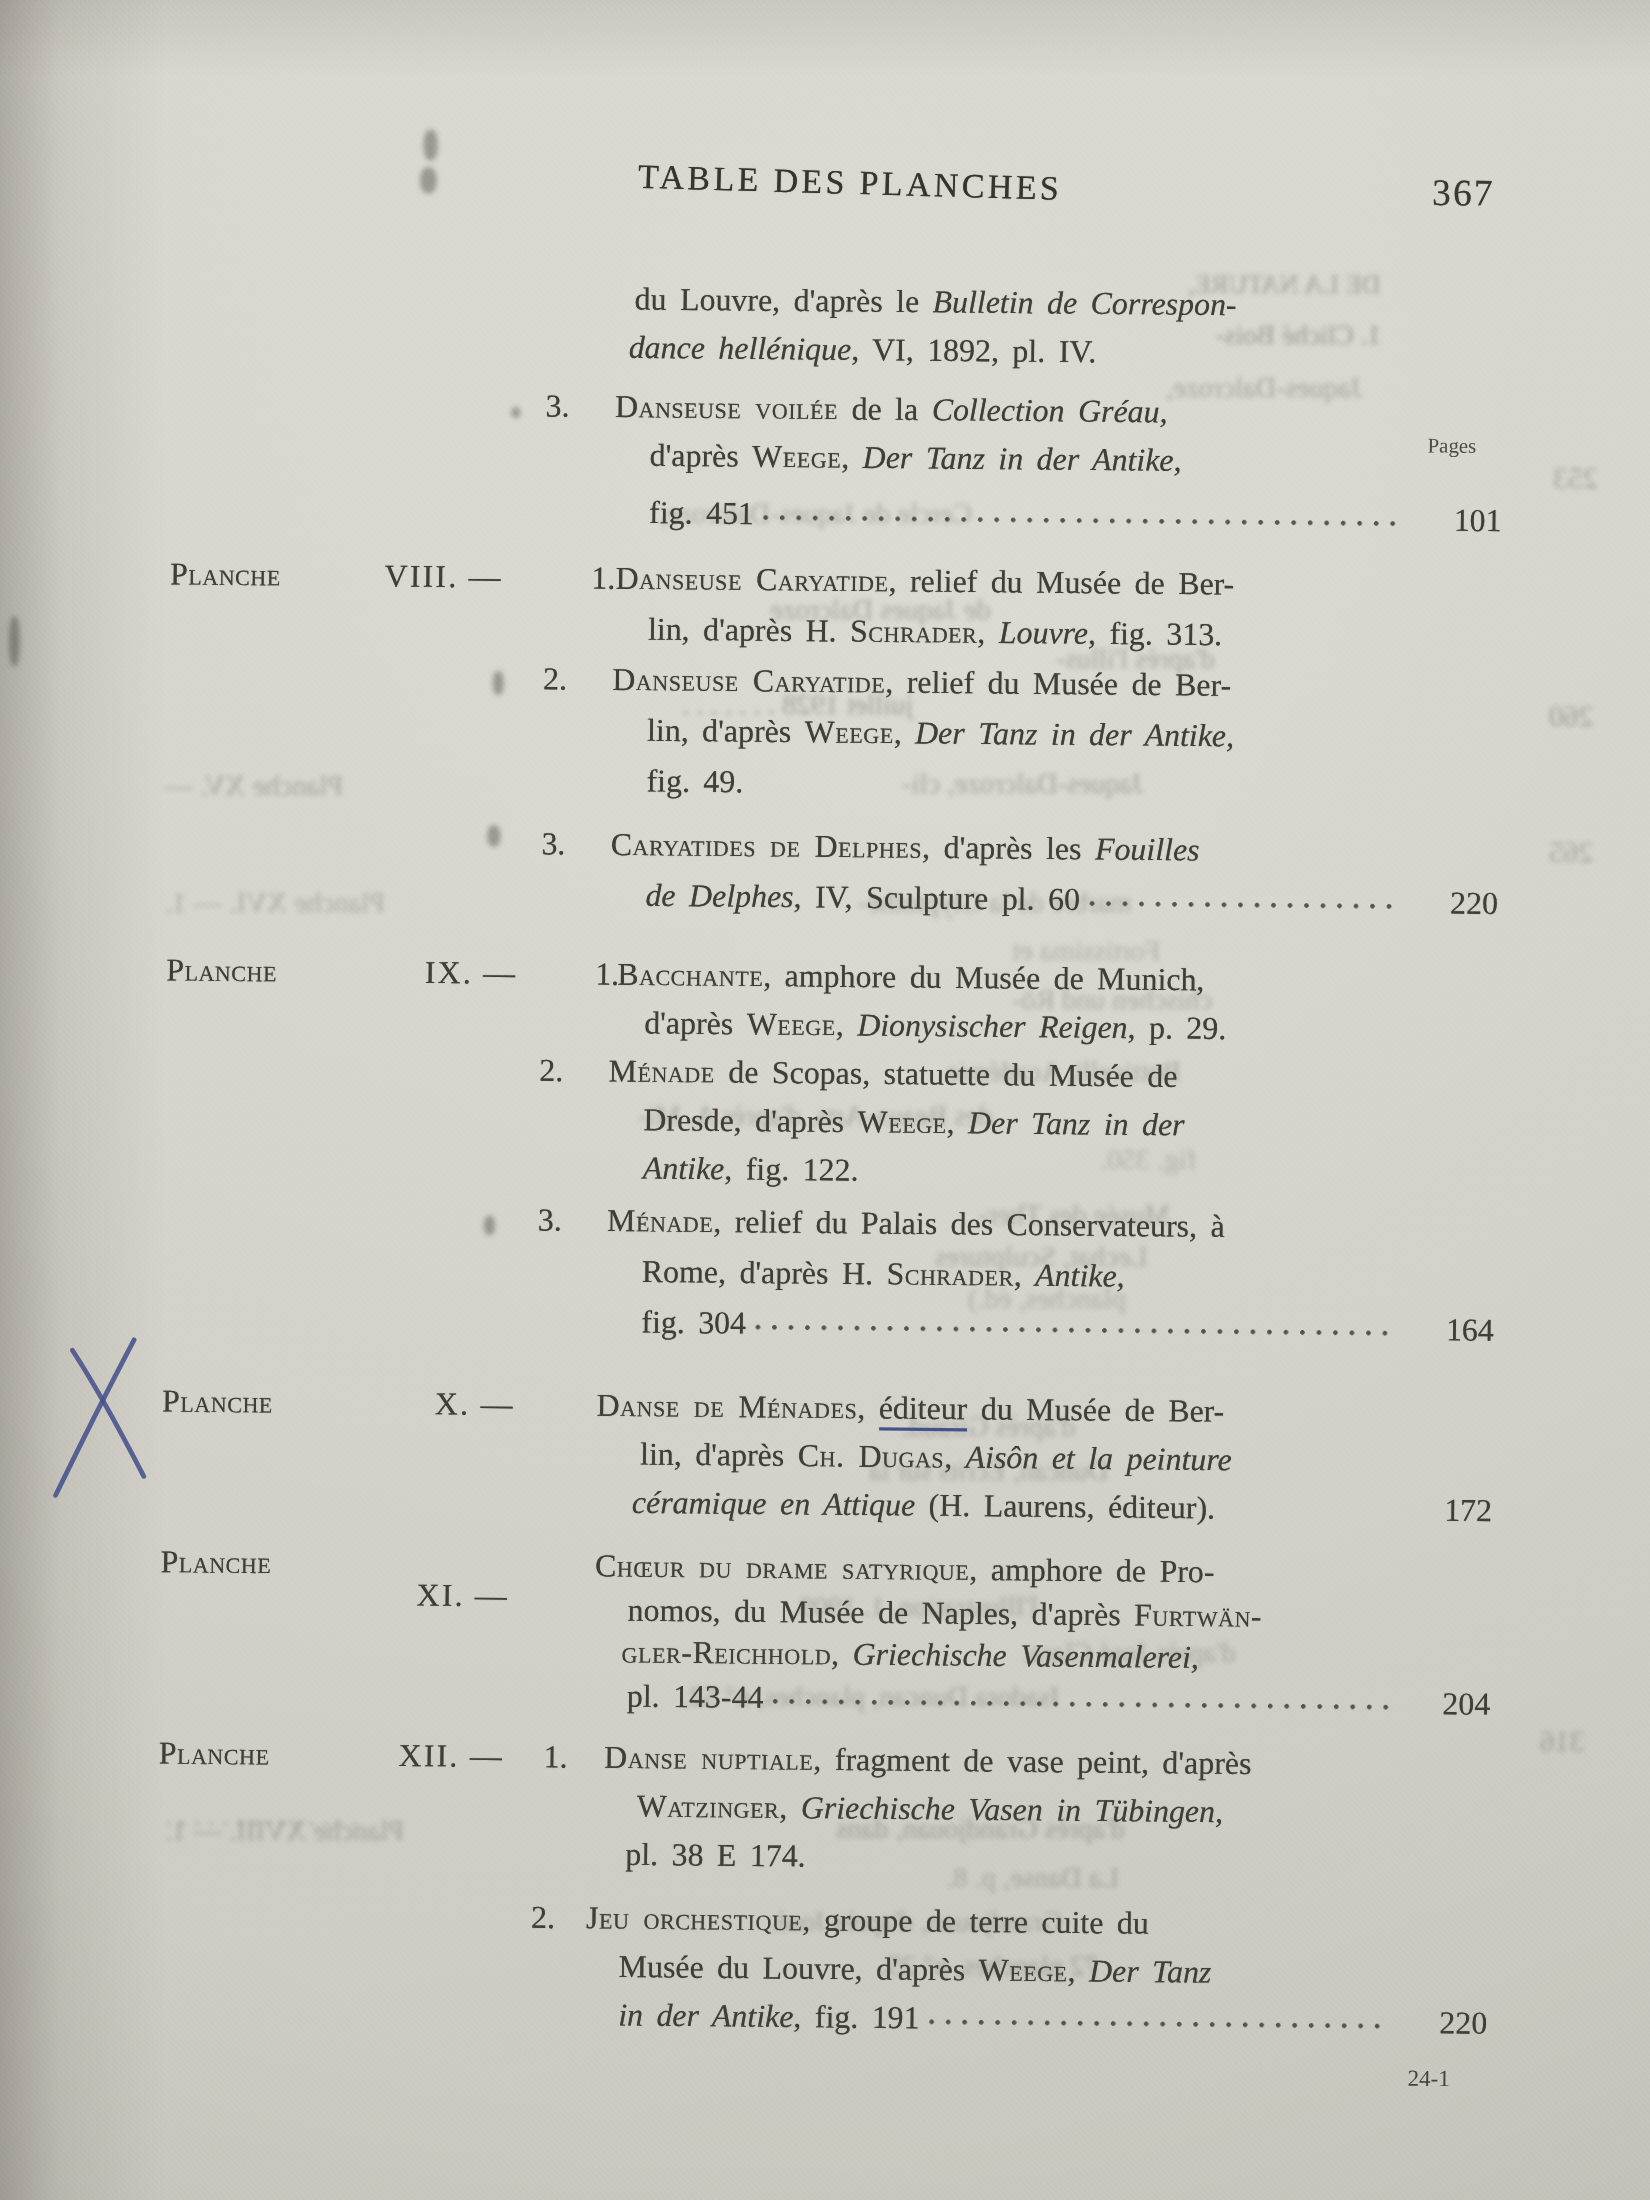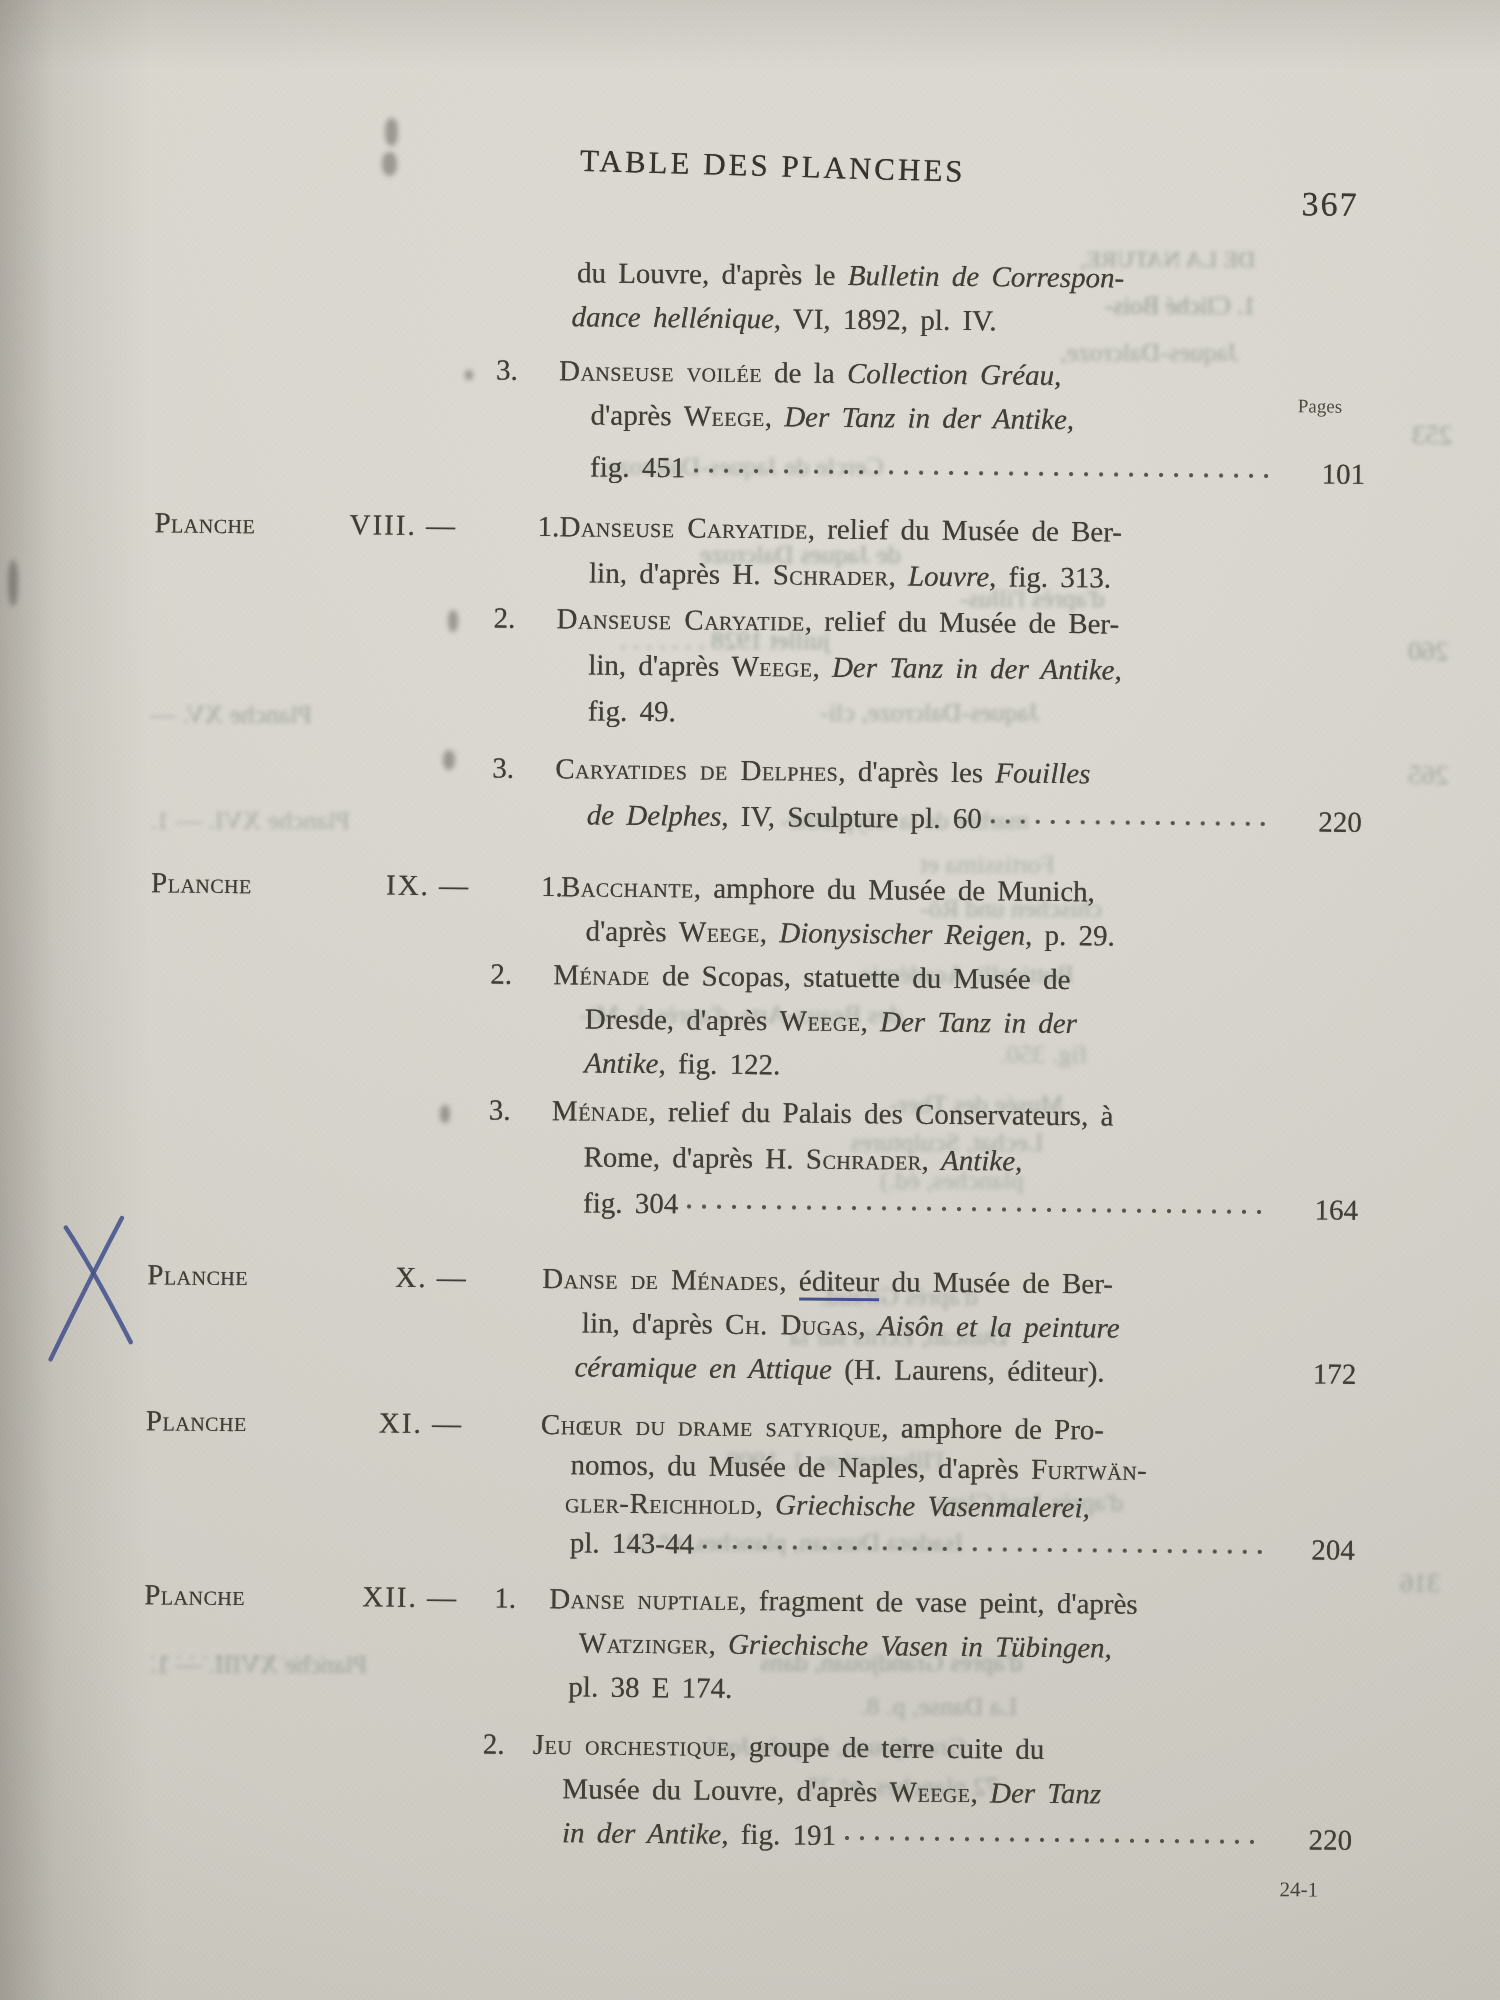--- a/index.html
+++ b/index.html
@@ -13,21 +13,21 @@
       linear-gradient(160deg,#ddDAd2 0%, #d9d6ce 38%, #d4d1c9 72%, #ccc9c1 100%);
   }
   .grain{position:absolute;inset:0;pointer-events:none;opacity:.5;
     background:repeating-linear-gradient(47deg, rgba(255,255,255,0.018) 0 2px, rgba(40,40,35,0.018) 2px 4px);}
   .content{position:absolute;inset:0;transform:rotate(0.55deg);transform-origin:120px 1000px;color:var(--ink,#3f3c33);}
   .title{
     position:absolute;left:572px;top:142px;margin:0;font-weight:normal;
     font-size:31px;letter-spacing:3px;transform:rotate(1.1deg);
     color:#35332c;text-shadow:0 0 0.7px rgba(53,51,44,0.85);
   }
-  .folio{position:absolute;left:1294px;top:146px;font-size:34px;letter-spacing:2px;color:#3a382f;text-shadow:0 0 0.7px rgba(58,56,47,0.8);margin-top:28px;}
+  .folio{position:absolute;left:1294px;top:146px;font-size:34px;letter-spacing:2px;color:#3a382f;text-shadow:0 0 0.7px rgba(58,56,47,0.8);}
   .pages-label{position:absolute;left:1292px;top:384px;font-size:19px;color:#4c4a41;}
   .sig{position:absolute;left:1288px;top:1866px;font-size:21px;color:#44423a;}
   #toc{position:absolute;inset:0;}
   .ln{position:absolute;left:0;width:1360px;height:46px;font-size:29px;
       color:#403d35;text-shadow:0 0 0.7px rgba(64,61,53,0.75);}
   .ln .planche,.ln .numeral,.ln .inum{position:absolute;top:0;white-space:nowrap;}
   .numeral{letter-spacing:2px;}
   .body{display:flex;align-items:baseline;}
   .txt{white-space:nowrap;word-spacing:5px;}
   .s-sc{font-variant:small-caps;letter-spacing:0.5px;}
@@ -228,21 +228,21 @@
         </div>
         <div class="ln" style="top: 1346px;">
           <div class="body" style="margin-left: 578px;">
             <span class="txt"><span class="s-i">céramique en Attique</span><span class="s-r"> (H. Laurens, éditeur).</span></span>
             <span class="lead nodots"></span>
             <span class="pgn">172</span>
           </div>
         </div>
         <div class="ln" style="top: 1404px;">
           <span class="planche s-sc" style="left: 150px;">Planche</span>
-          <span class="numeral" style="left: 383px;">XI. —</span>
+          <span class="numeral" style="left: 383px; margin-top: 28px;">XI. —</span>
           <div class="body" style="margin-left: 545px;">
             <span class="txt"><span class="s-sc">Chœur du drame satyrique</span><span class="s-r">, amphore de Pro-</span></span>
           </div>
         </div>
         <div class="ln" style="top: 1444px;">
           <div class="body" style="margin-left: 575px;">
             <span class="txt"><span class="s-r">nomos, du Musée de Naples, d'après </span><span class="s-sc">Furtwän-</span></span>
           </div>
         </div>
         <div class="ln" style="top: 1482px;">

